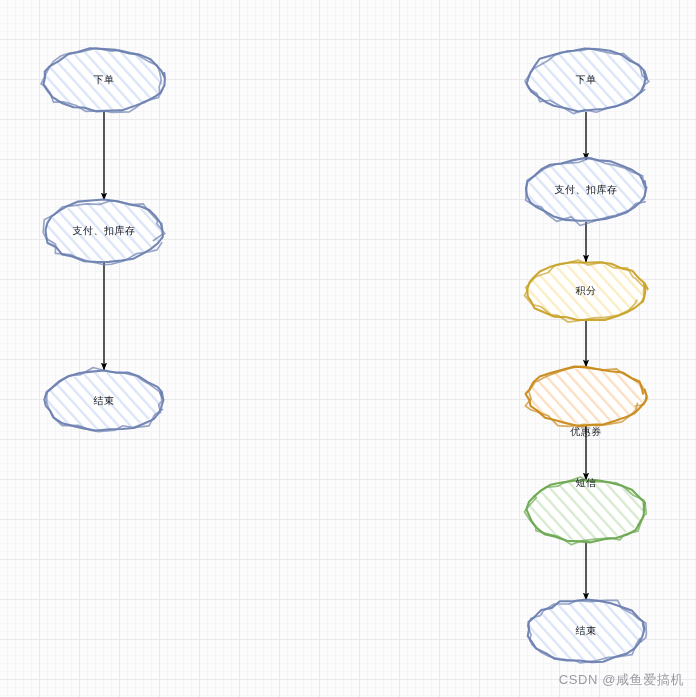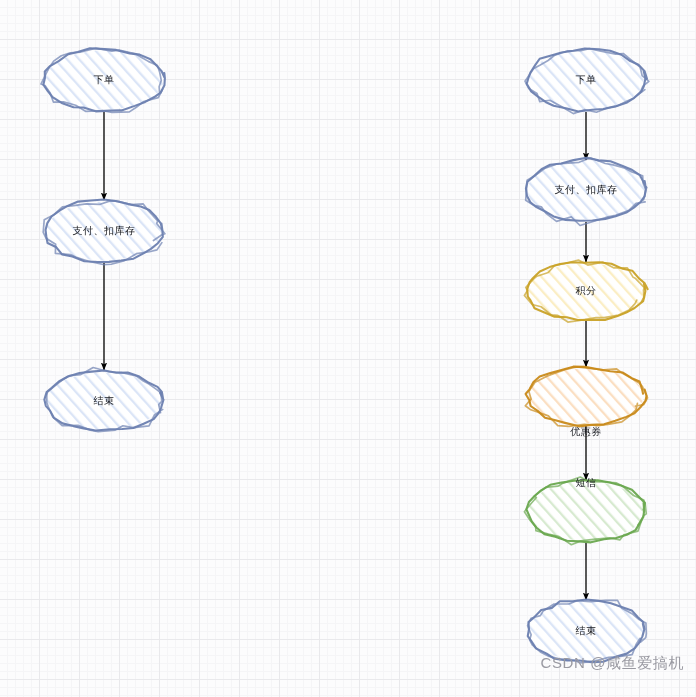--- a/index.html
+++ b/index.html
@@ -35,23 +35,23 @@
     font-family: Liberation Mono, monospace;
     font-size: 10px;
     color: #14161c;
     white-space: nowrap;
     letter-spacing: 0.5px;
     pointer-events: none;
   }
   .watermark {
     position: absolute;
     right: 12px;
-    bottom: 24px;
+    bottom: 8px;
     font-family: "Liberation Sans", "DejaVu Sans", sans-serif;
-    font-size: 15px;
+    font-size: 13px;
     color: #9a9aa2;
     letter-spacing: 0.6px;
     white-space: nowrap;
   }
 </style>
 </head>
 <body>
 
 <div id="canvas">
 

